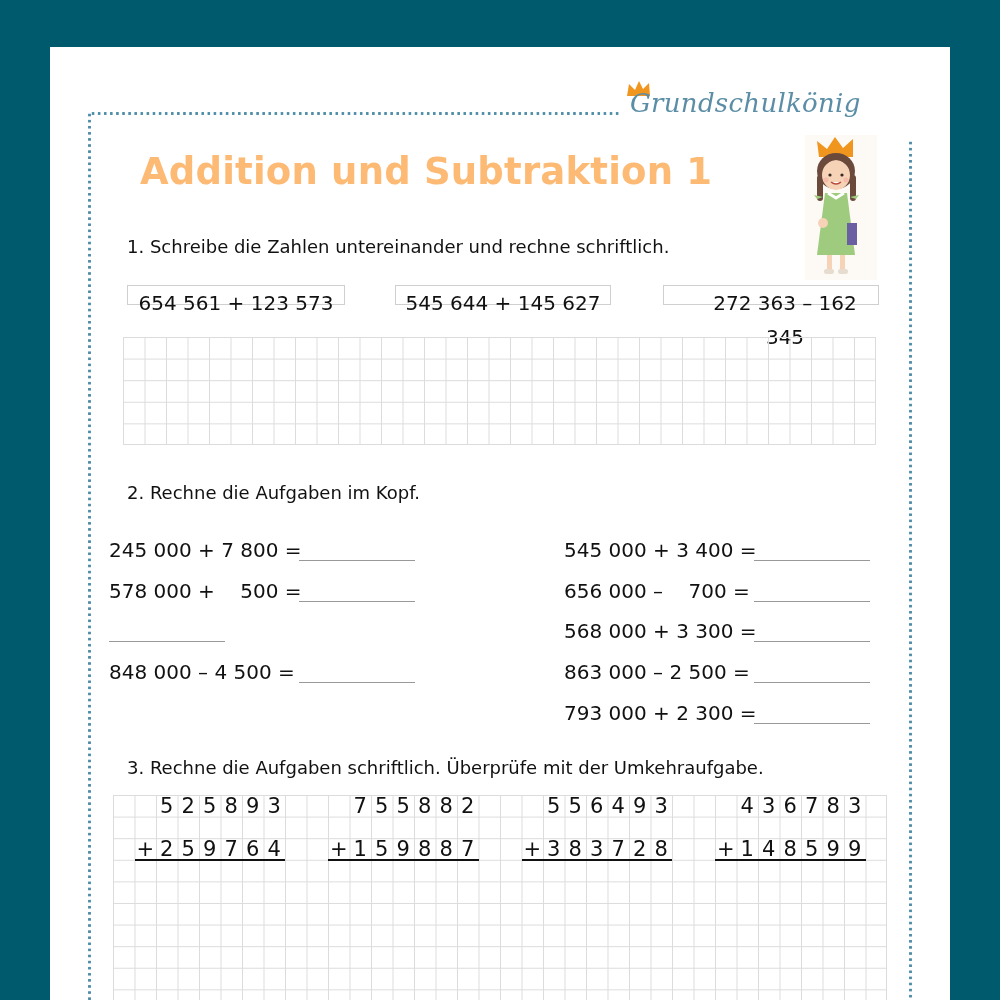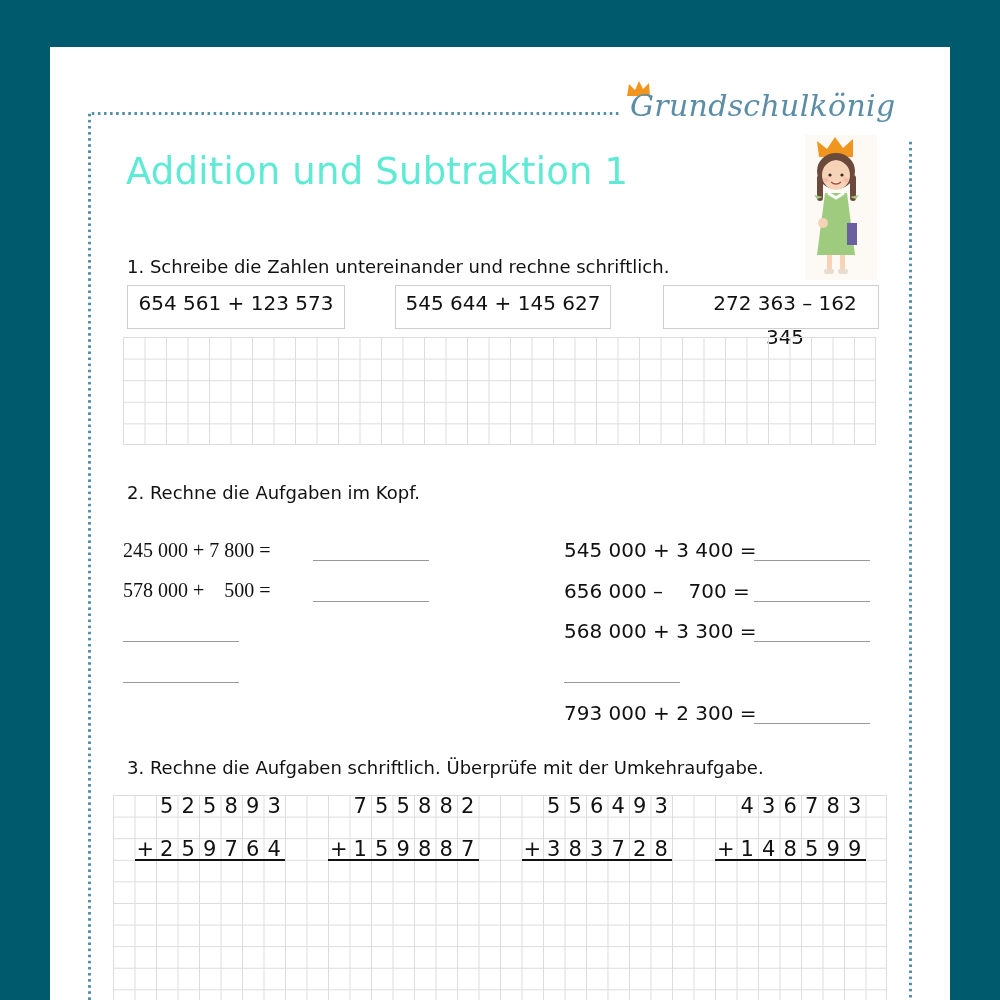--- a/index.html
+++ b/index.html
@@ -28,37 +28,37 @@
   }
   .dots-right {
     position: absolute; left: 909px; top: 140px; width: 3px; height: 860px;
     background-image: radial-gradient(circle, #4f8ea8 1.3px, transparent 1.6px);
     background-size: 3px 6.1px; background-repeat: repeat-y;
   }
   
   .logo {
     position: absolute; left: 630px; top: 88px;
     font-family: "DejaVu Serif", serif;
-    font-size: 30px; color: #5b8ea6; letter-spacing: 0.3px;
+    font-size: 26px; color: #5b8ea6; letter-spacing: 0.3px;
     font-style: italic;
   }
   .logo-crown { position: absolute; left: 626px; top: 80px; }
   
   .title {
-    position: absolute; left: 126px; top: 150px;
-    font-size: 37px; font-weight: normal; color: #5eead4;
+    position: absolute; left: 140px; top: 150px;
+    font-size: 37px; font-weight: bold; color: #fdba74;
     letter-spacing: 0.2px;
   }
   .girl { position: absolute; left: 805px; top: 135px; }
   .task-label {
     position: absolute; font-size: 18px; color: #111; left: 127px;
   }
   
   .eq-box {
-    position: absolute; top: 285px; height: 44px;
+    position: absolute; top: 285px; height: 20px;
     border: 1px solid #cfcfcf; box-sizing: border-box;
     font-family: "DejaVu Sans", sans-serif;
     font-size: 20px; line-height: 34px; text-align: center; color: #111;
   }
   .grid1 {
     position: absolute; left: 123px; top: 337px; width: 753px; height: 108px;
     background-image:
       linear-gradient(to right, #dcdcdc 1px, transparent 1px),
       linear-gradient(to bottom, #dcdcdc 1px, transparent 1px);
     background-size: 21.514px 21.6px;
@@ -138,61 +138,63 @@
   <rect x="42" y="88" width="10" height="22" fill="#6a5fa0"></rect>
 
   <circle cx="18" cy="88" r="5" fill="#f6d2b6"></circle>
 
   <rect x="22" y="120" width="5" height="15" fill="#f6d2b6"></rect>
   <rect x="35" y="120" width="5" height="15" fill="#f6d2b6"></rect>
   <rect x="19" y="134" width="10" height="5" rx="2" fill="#e6ddd0"></rect>
   <rect x="33" y="134" width="10" height="5" rx="2" fill="#e6ddd0"></rect>
 </svg>
 
-<div class="task-label" style="top:256px;">1. Schreibe die Zahlen untereinander und rechne schriftlich.</div>
+<div class="task-label" style="top:236px;">1. Schreibe die Zahlen untereinander und rechne schriftlich.</div>
 
 <div class="eq-box" style="left:127px; width:218px;">654 561 + 123 573</div>
 <div class="eq-box" style="left:395px; width:216px;">545 644 + 145 627</div>
 <div class="eq-box" style="left:663px; width:216px;padding-left:28px;">272 363 – 162 345</div>
 
 <div class="grid1"></div>
 
 <div class="task-label" style="top:482px;">2. Rechne die Aufgaben im Kopf.</div>
 
-<div class="mental-col" style="left:123px;font-family:Liberation Serif, serif;">
+<div class="mental-col" style="left:109px;">
   <div class="mental-row">
     <span class="expr">245 000 + 7 800 =</span>
     <span class="blank"></span>
   </div>
   <div class="mental-row">
     <span class="expr">578 000 +    500 =</span>
     <span class="blank"></span>
   </div>
   <div class="mental-row">
     <span class="blank"></span>
   </div>
   <div class="mental-row">
+    <span class="expr">848 000 – 4 500 =</span>
     <span class="blank"></span>
   </div>
 </div>
 
 <div class="mental-col" style="left:532px;margin-left:32px;">
   <div class="mental-row">
     <span class="expr">545 000 + 3 400 =</span>
     <span class="blank"></span>
   </div>
   <div class="mental-row">
     <span class="expr">656 000 –    700 =</span>
     <span class="blank"></span>
   </div>
   <div class="mental-row">
     <span class="expr">568 000 + 3 300 =</span>
     <span class="blank"></span>
   </div>
   <div class="mental-row">
+    <span class="expr">863 000 – 2 500 =</span>
     <span class="blank"></span>
   </div>
   <div class="mental-row">
     <span class="expr">793 000 + 2 300 =</span>
     <span class="blank"></span>
   </div>
 </div>
 
 <div class="task-label" style="top:757px;">3. Rechne die Aufgaben schriftlich. Überprüfe mit der Umkehraufgabe.</div>
 

